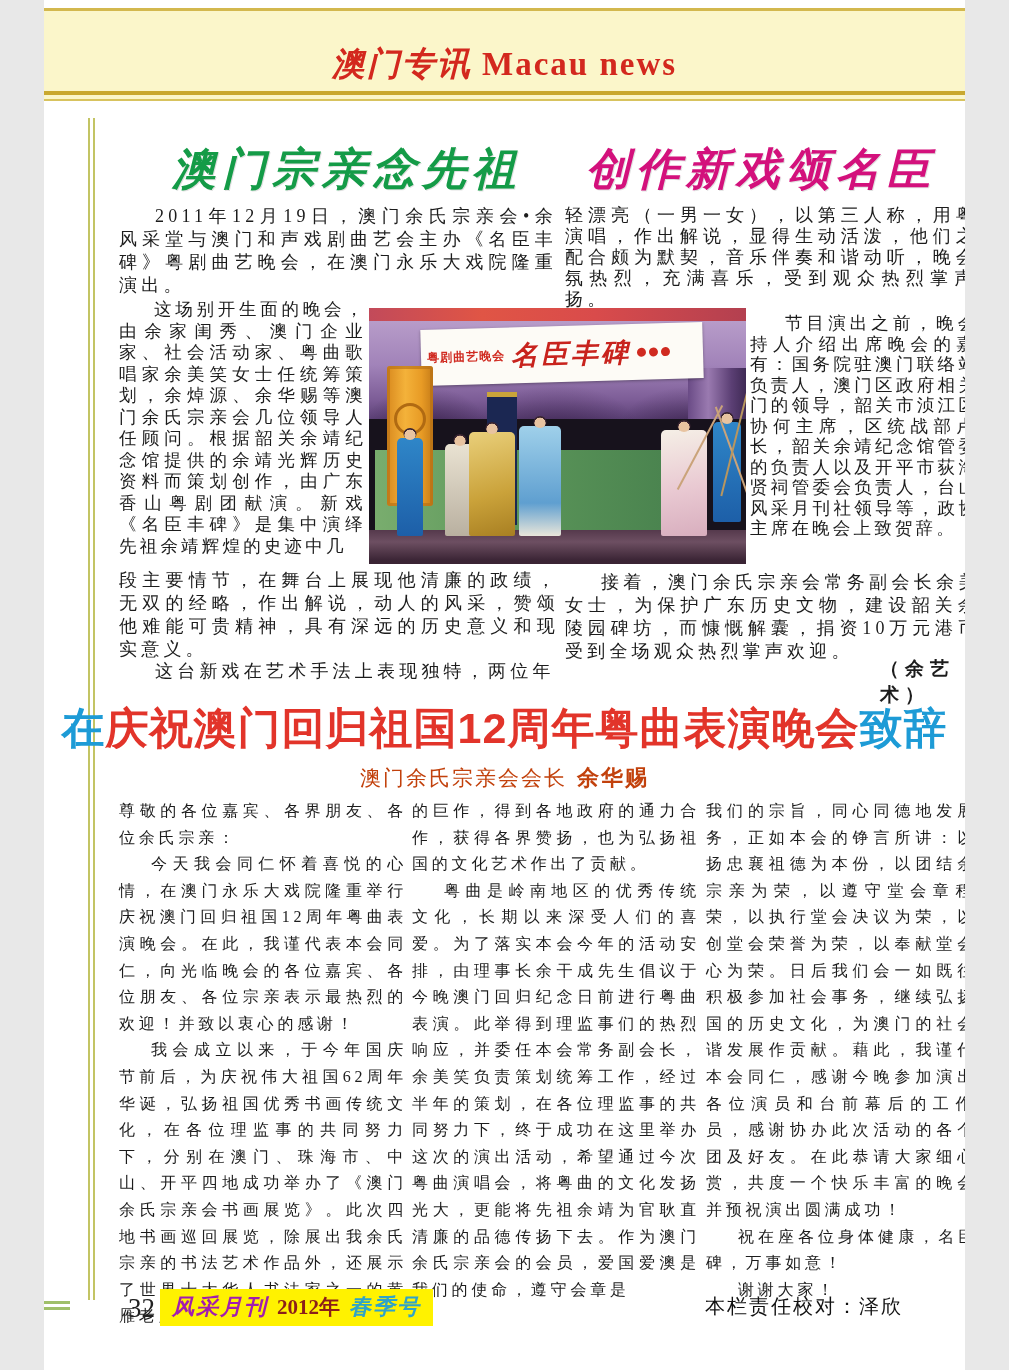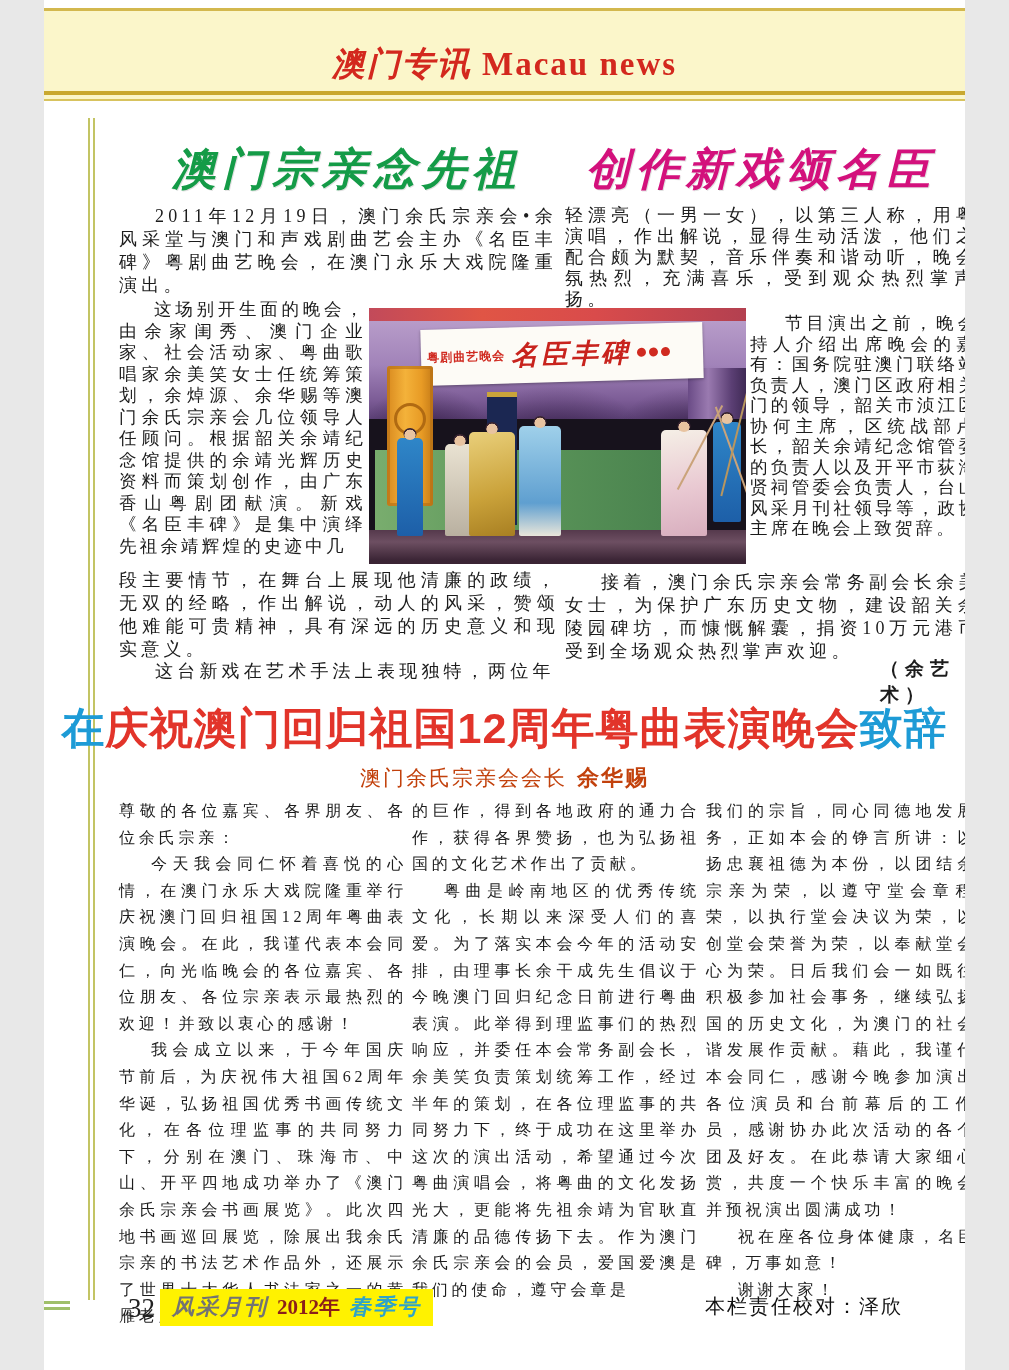--- a/index.html
+++ b/index.html
@@ -77,21 +77,21 @@
   .sp-head .blue{color:#1d9bd6;} .sp-head .red{color:#e2342a;}
   .sp-sub{position:absolute;left:0;top:763px;width:100%;text-align:center;font-size:21px;letter-spacing:2px;color:#c2410c;}
   .sp-sub .name{font-weight:bold;font-size:22px;margin-left:10px;}
   .sp-col{position:absolute;top:798px;font-size:16px;line-height:26.6px;letter-spacing:3.8px;text-align:justify;}
   .sp-col p{margin:0;}
 
   
   .pagenum{position:absolute;left:84px;top:1293px;font-size:27px;font-family:"Liberation Serif",serif;color:#222;}
   .foot-box{position:absolute;left:116px;top:1289px;background:#fff200;padding:3px 12px 4px 12px;
       display:flex;align-items:baseline;gap:9px;white-space:nowrap;}
-  .foot-box .mag{color:#737373;font-weight:bold;font-style:italic;font-size:22px;letter-spacing:2px;}
+  .foot-box .mag{color:#a21caf;font-weight:bold;font-style:italic;font-size:22px;letter-spacing:2px;}
   .foot-box .yr{color:#8b1f1a;font-weight:bold;font-size:21px;}
   .foot-box .issue{color:#2fa3c8;font-weight:bold;font-style:italic;font-size:22px;letter-spacing:2px;}
   .foot-right{position:absolute;right:62px;top:1293px;font-size:20px;letter-spacing:2px;color:#111;}
 </style>
 </head>
 <body>
 
 <div class="page">
 
   <div class="top-gold"></div>

